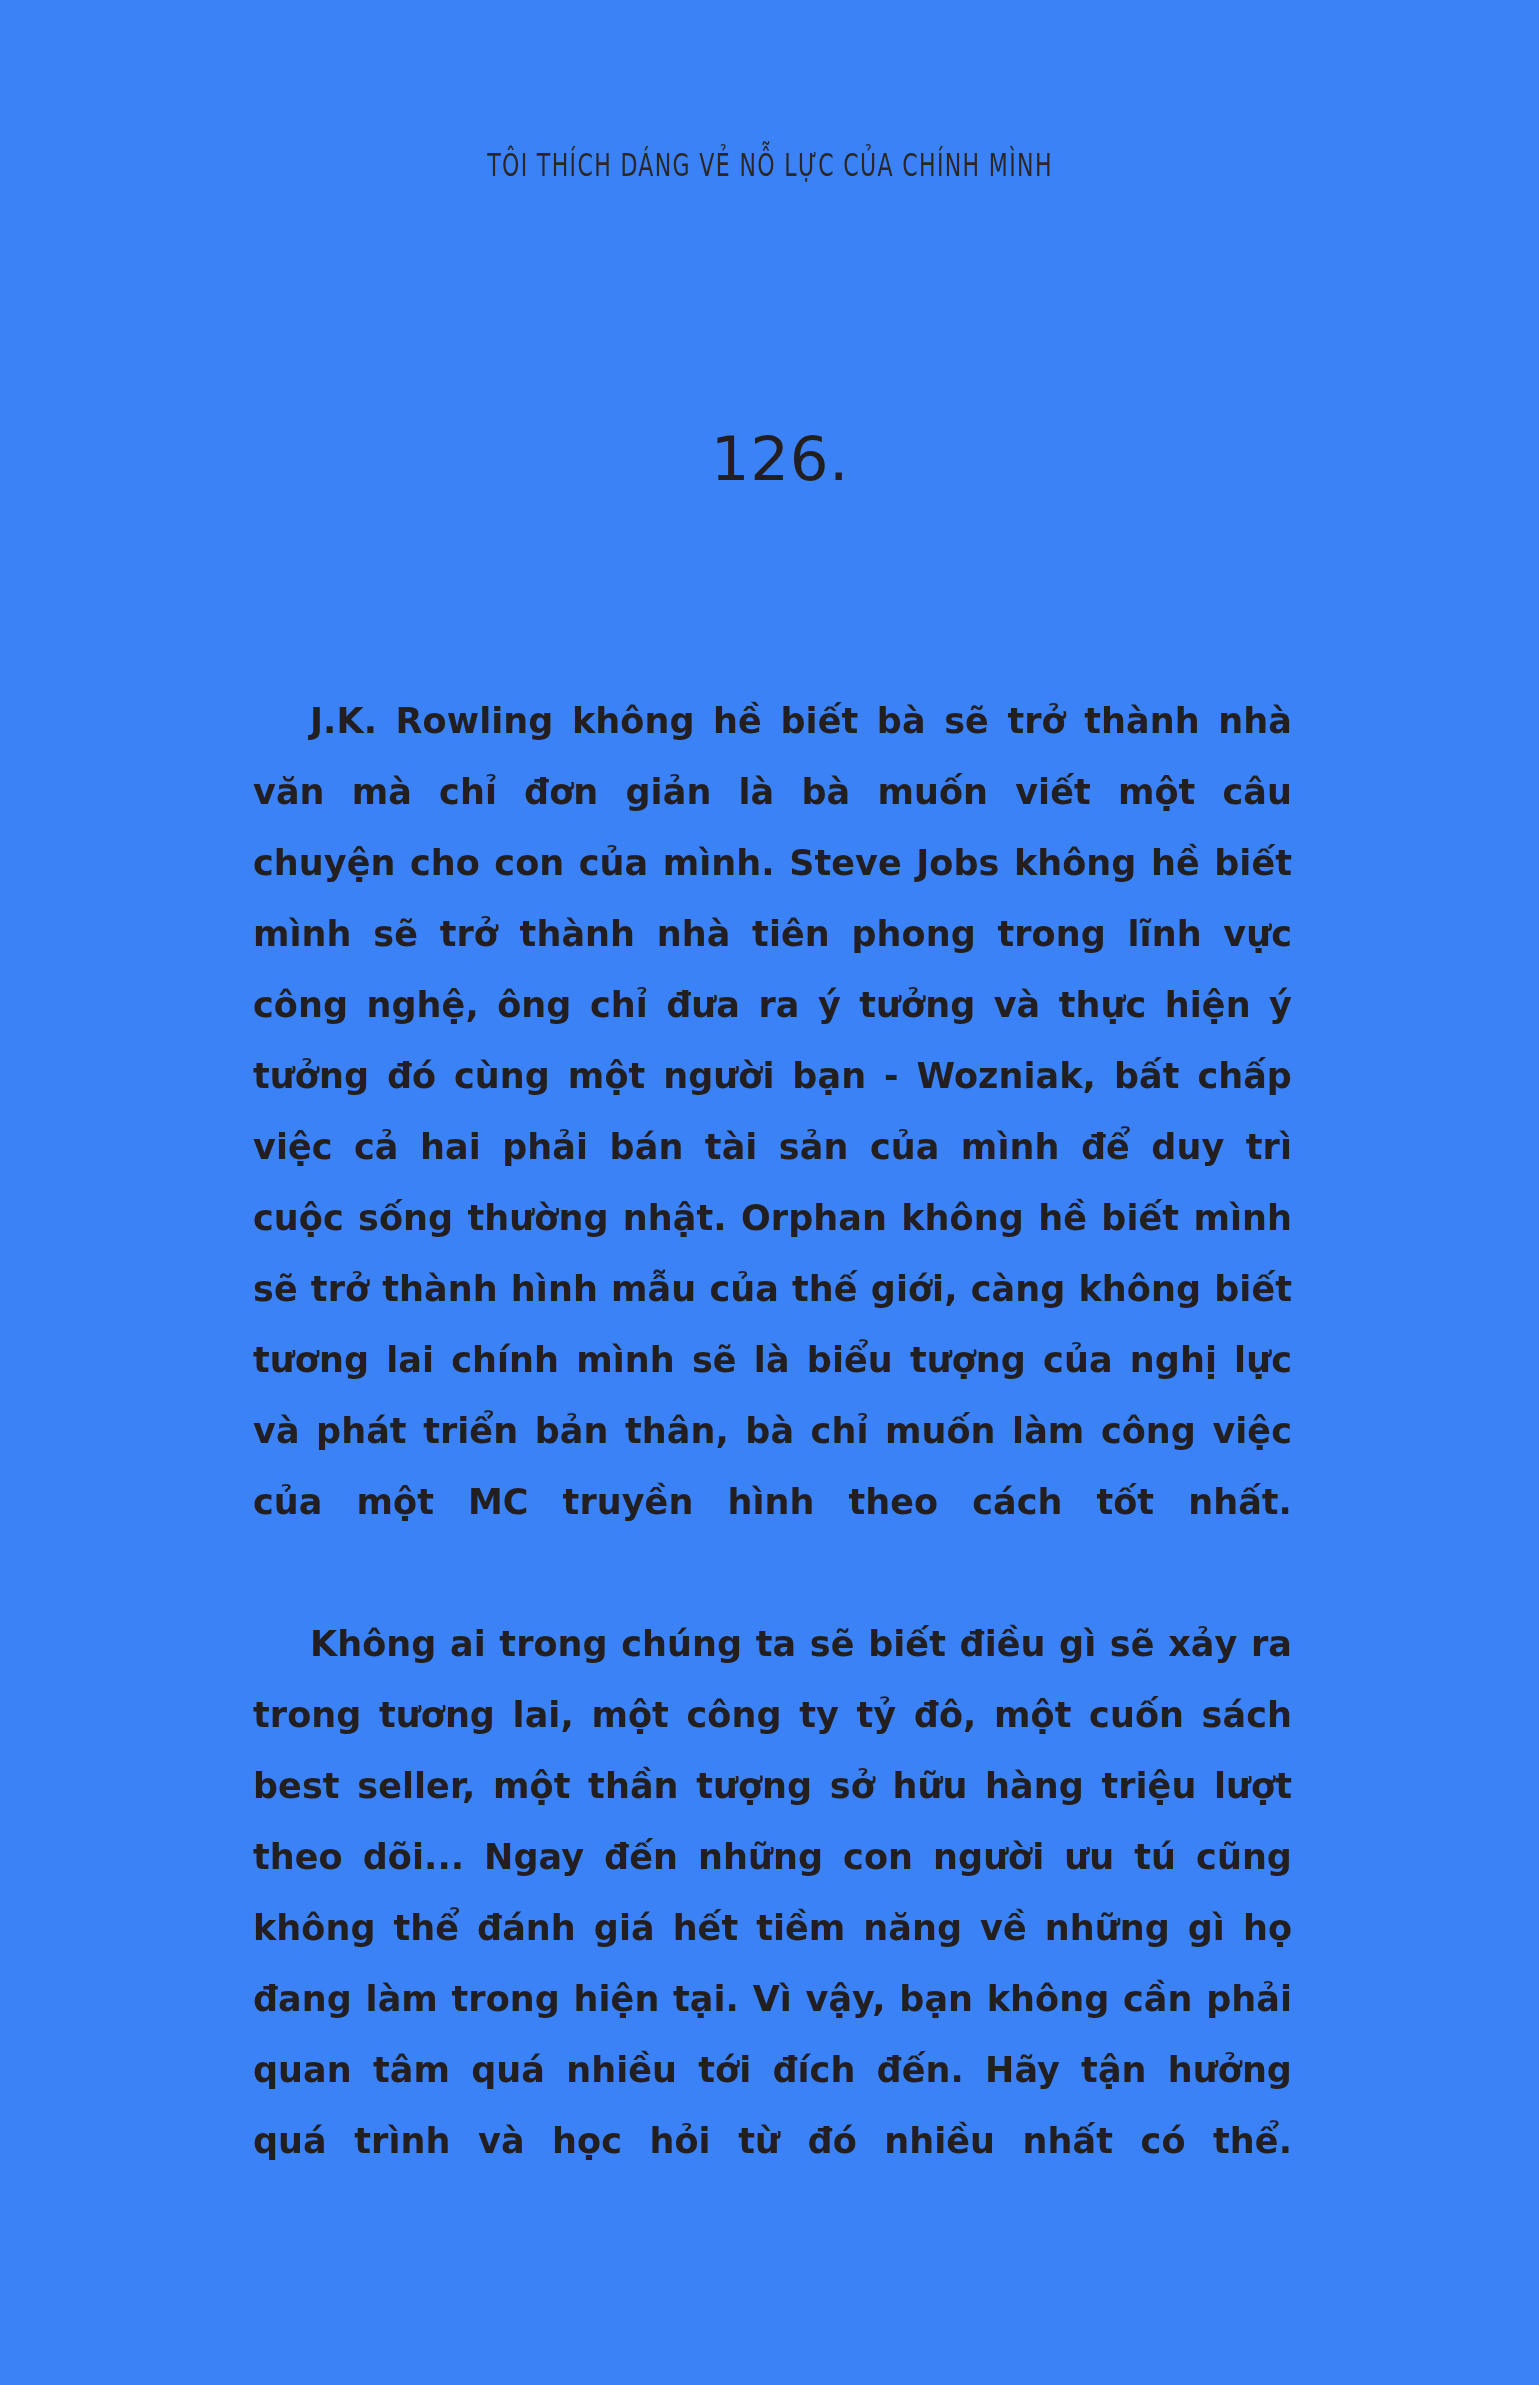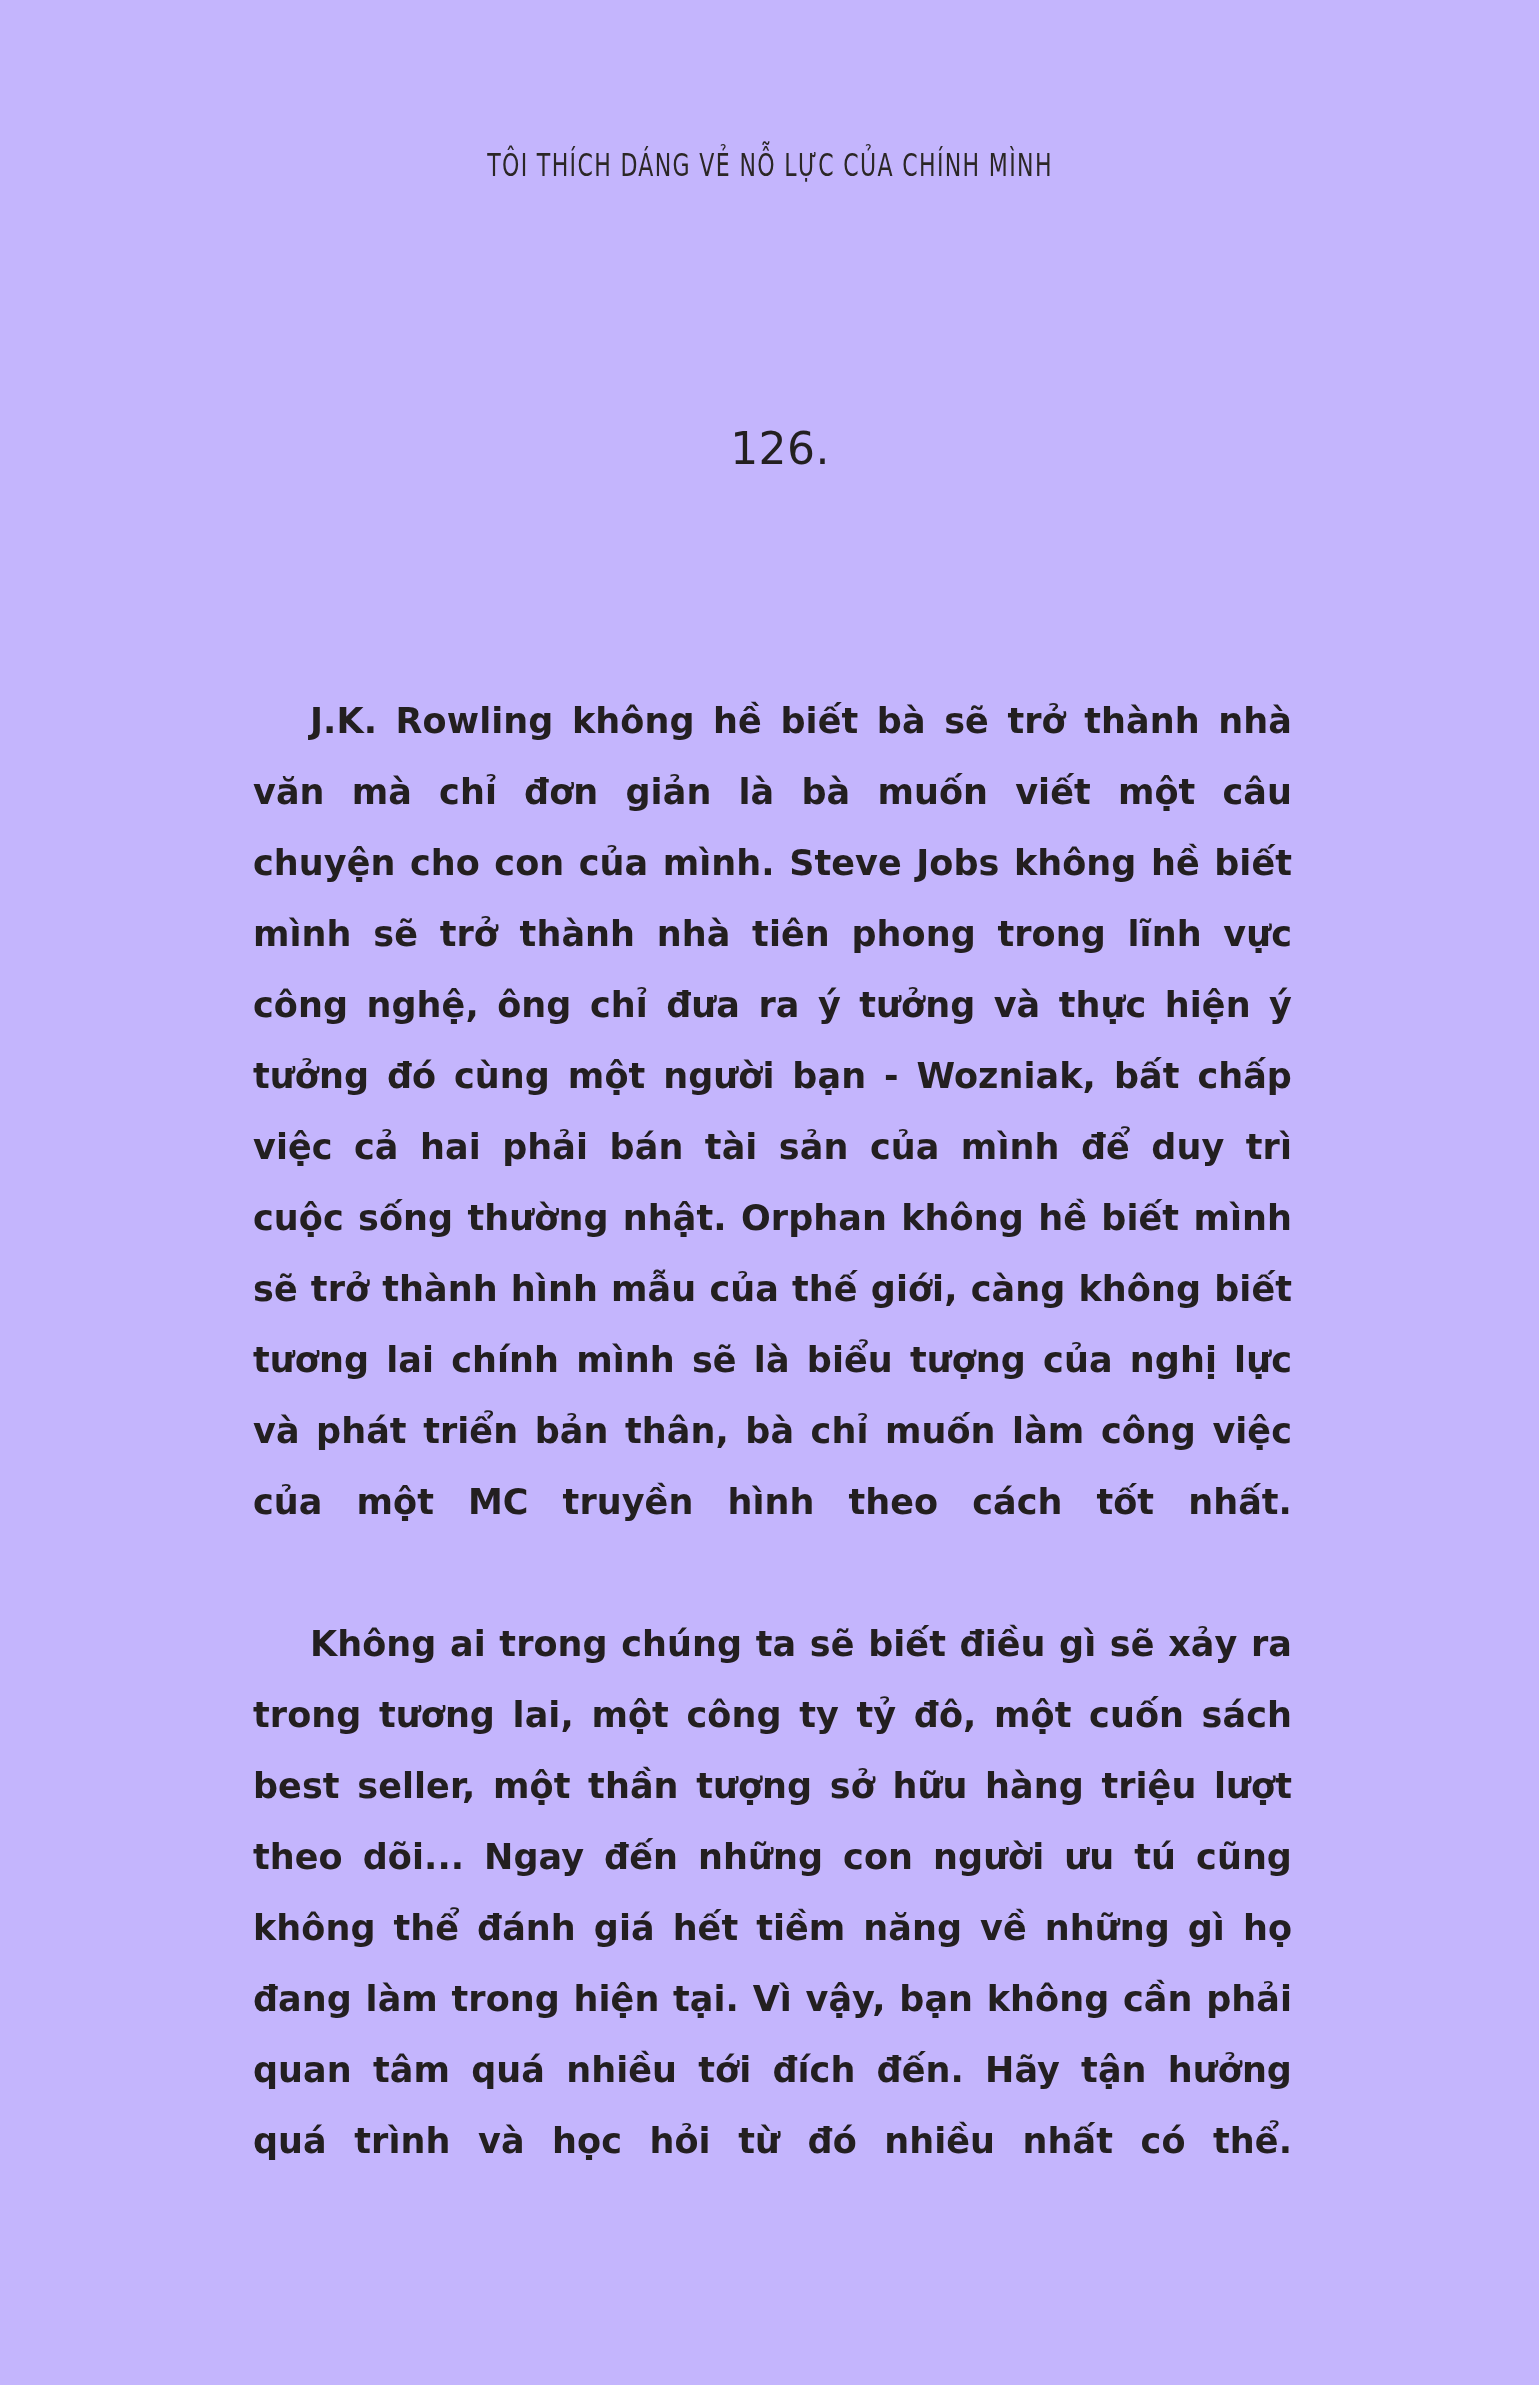--- a/index.html
+++ b/index.html
@@ -12,21 +12,21 @@
     height: 2386px;
     font-family: "DejaVu Sans", sans-serif;
     color: #231f20;
     position: relative;
     overflow: hidden;
   }
 
   .page {
     position: absolute;
     inset: 0;
-    background: #c4b5fd;
+    background: #3b82f6;
   }
 
   
   .running-head {
     position: absolute;
     top: 147px;
     left: 0;
     right: 0;
     text-align: center;
     font-family: "DejaVu Sans Condensed", "Liberation Sans", sans-serif;
@@ -40,21 +40,21 @@
   }
 
   
   .section-number {
     position: absolute;
     top: 423px;
     left: 0;
     right: 0;
     text-align: center;
     font-family: "DejaVu Sans", sans-serif;
-    font-size: 44px;
+    font-size: 61px;
     font-weight: 400;
     color: #231f20;
     letter-spacing: 0.01em;
     padding-left: 20px;
   }
 
   
   .body-copy {
     position: absolute;
     top: 686px;

